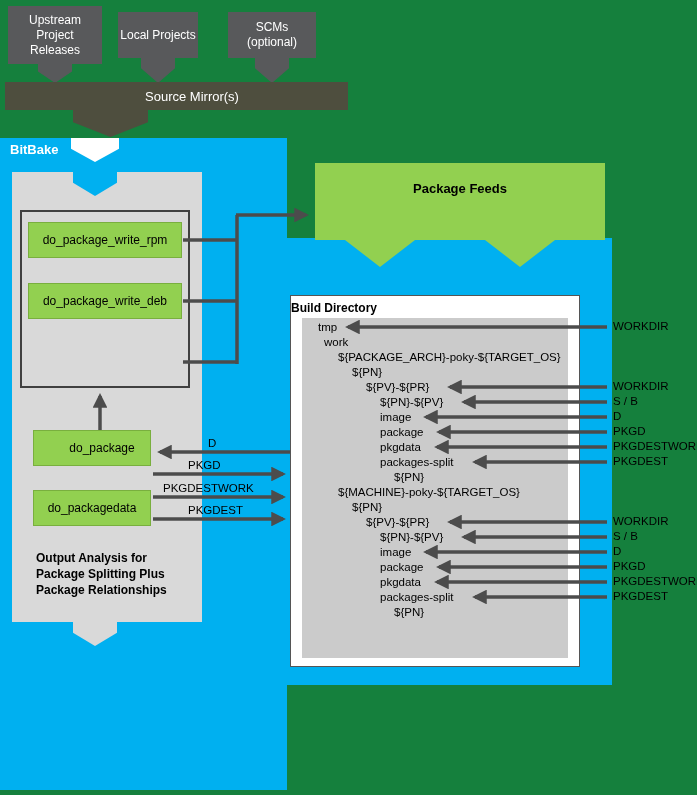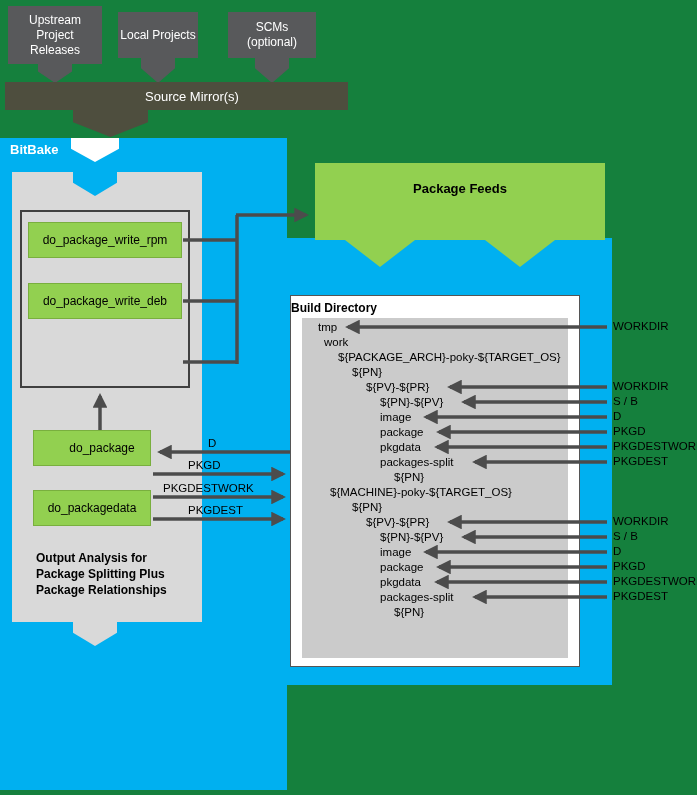--- a/index.html
+++ b/index.html
@@ -72,21 +72,21 @@
     <div class="treeline" style="padding-left:22px;">work</div>
     <div class="treeline" style="padding-left:36px;">${PACKAGE_ARCH}-poky-${TARGET_OS}</div>
     <div class="treeline" style="padding-left:50px;">${PN}</div>
     <div class="treeline" style="padding-left:64px;">${PV}-${PR}</div>
     <div class="treeline" style="padding-left:78px;">${PN}-${PV}</div>
     <div class="treeline" style="padding-left:78px;">image</div>
     <div class="treeline" style="padding-left:78px;">package</div>
     <div class="treeline" style="padding-left:78px;">pkgdata</div>
     <div class="treeline" style="padding-left:78px;">packages-split</div>
     <div class="treeline" style="padding-left:92px;">${PN}</div>
-    <div class="treeline" style="padding-left:28px;">${MACHINE}-poky-${TARGET_OS}</div>
+    <div class="treeline" style="padding-left:36px;">${MACHINE}-poky-${TARGET_OS}</div>
     <div class="treeline" style="padding-left:50px;">${PN}</div>
     <div class="treeline" style="padding-left:64px;">${PV}-${PR}</div>
     <div class="treeline" style="padding-left:78px;">${PN}-${PV}</div>
     <div class="treeline" style="padding-left:78px;">image</div>
     <div class="treeline" style="padding-left:78px;">package</div>
     <div class="treeline" style="padding-left:78px;">pkgdata</div>
     <div class="treeline" style="padding-left:78px;">packages-split</div>
     <div class="treeline" style="padding-left:92px;">${PN}</div>
   </div>
 

